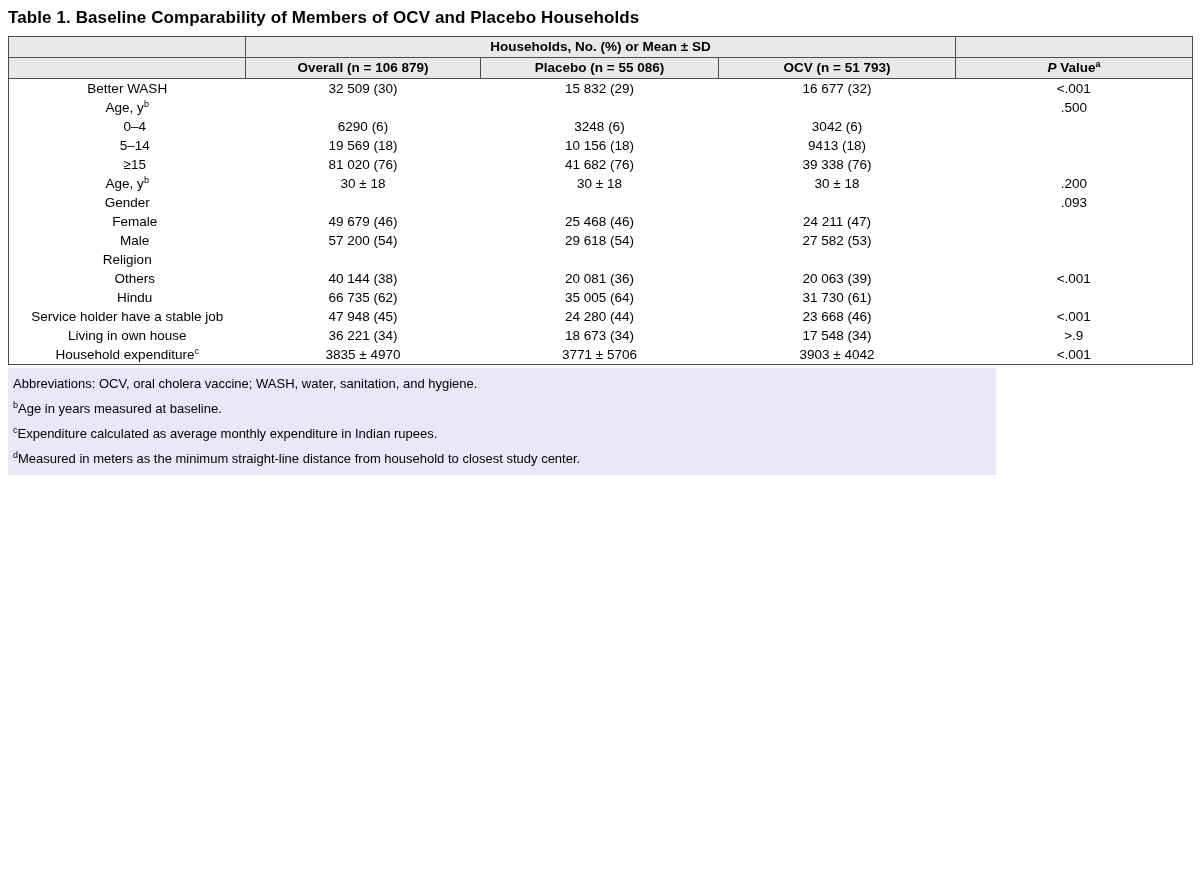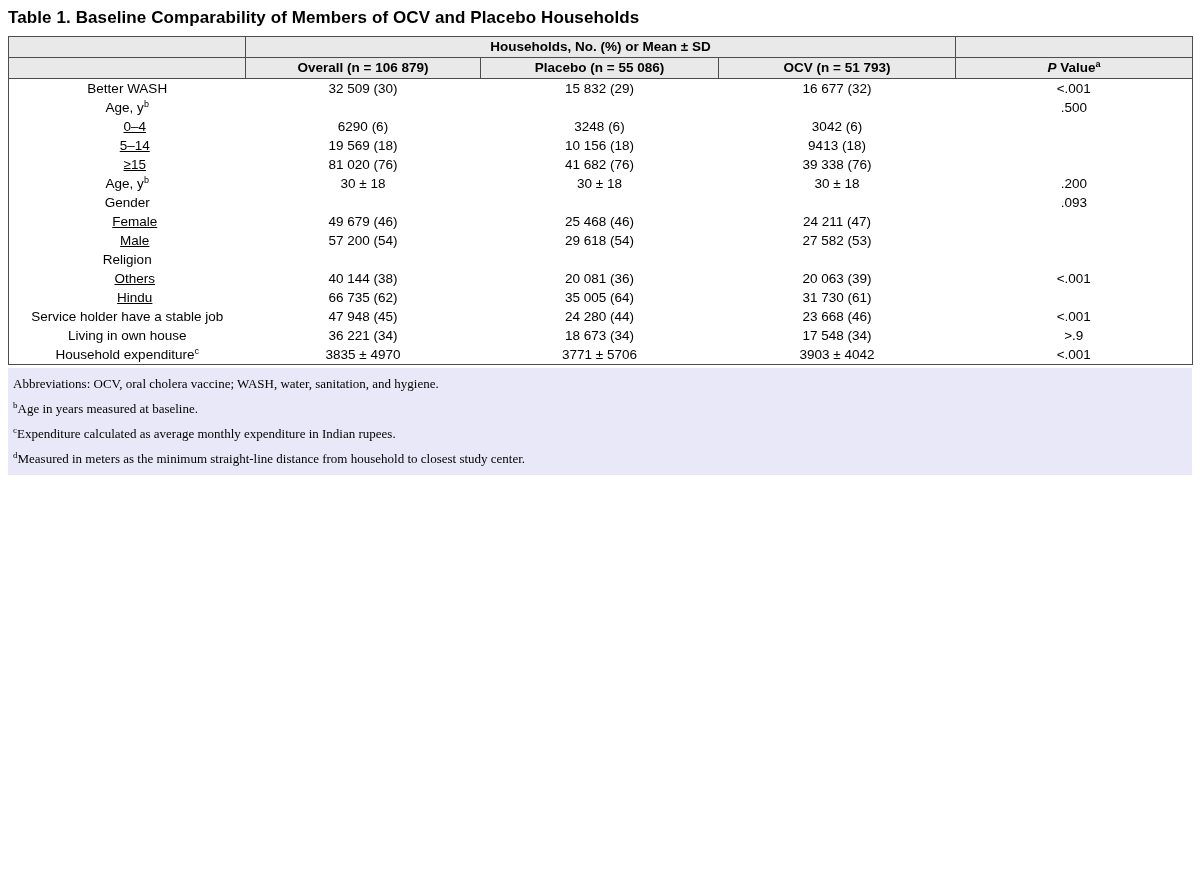--- a/index.html
+++ b/index.html
@@ -34,34 +34,33 @@
     line-height: 16px;
     font-size: 13.5px;
   }
   table.baseline tbody td {
     padding: 1px 4px;
     line-height: 17px;
     vertical-align: top;
     border: none;
   }
   td.lbl { text-align: center; padding-left: 3px; }
-  td.lbl.indent { padding-left: 19px; text-decoration: underline; }
+  td.lbl.indent { padding-left: 19px; }
   td.val { text-align: center; }
   sup {
     font-size: 9px;
     line-height: 0;
     vertical-align: super;
   }
   .pv-italic { font-style: italic; }
   .footnotes {
-    width: 1184px;
+    width: 988px;
     background: #e8e8f8;
     margin-top: 3px;
     padding: 8px 5px 9px 5px;
-    font-family: Liberation Serif, serif;
   }
   .fn {
     margin: 0 0 10px 0;
     font-size: 13px;
     line-height: 15px;
   }
   .fn:last-child { margin-bottom: 0; }
 </style>
 </head>
 <body>

